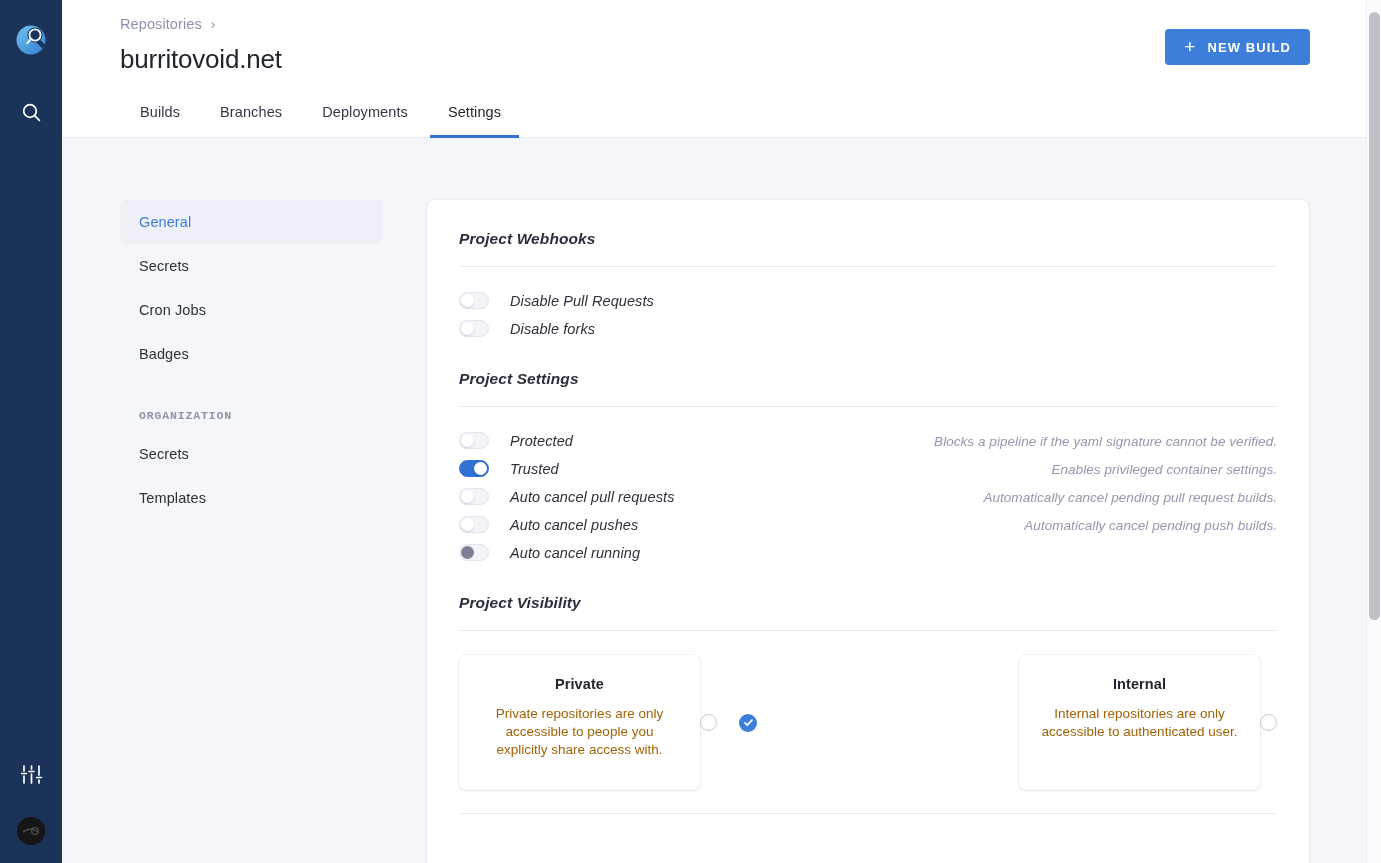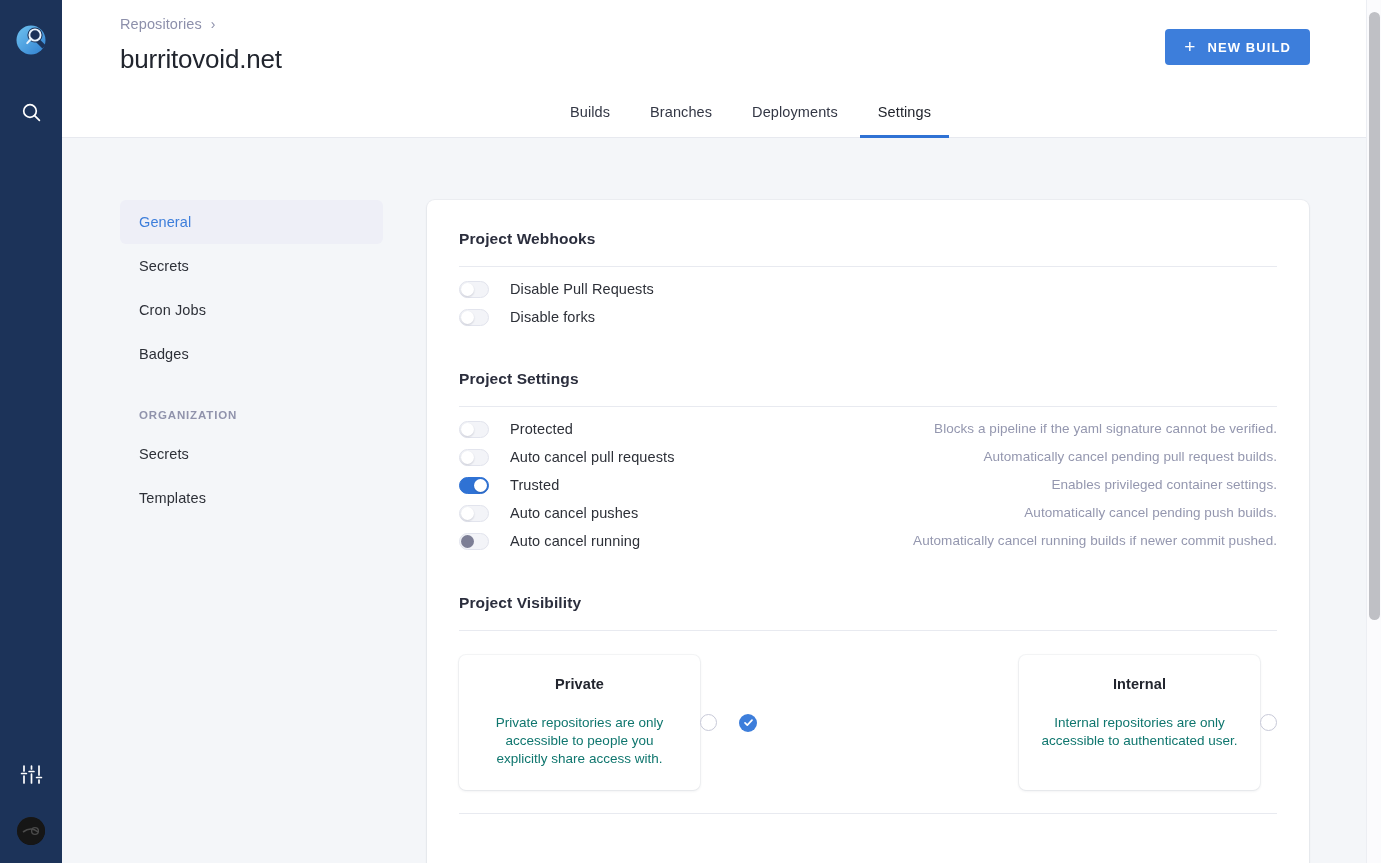--- a/index.html
+++ b/index.html
@@ -147,21 +147,20 @@
 
   
   .tabbar {
     background: #ffffff;
     height: 51px;
     padding-left: 58px;
     display: flex;
     align-items: stretch;
     border-bottom: 1px solid #e7e9ef;
     flex: 0 0 auto;
-    justify-content: center;
   }
   .tab {
     padding: 0 20px;
     display: flex;
     align-items: center;
     font-size: 14.5px;
     color: #333745;
     cursor: pointer;
     position: relative;
     letter-spacing: .1px;
@@ -209,54 +208,57 @@
   .sidemenu-gap { height: 22px; }
   .sidemenu-heading {
     height: 34px;
     display: flex;
     align-items: center;
     padding-left: 19px;
     font-size: 11.5px;
     font-weight: 700;
     letter-spacing: .85px;
     color: #9093ac;
+    font-family: Liberation Mono, monospace;
   }
 
   
   .card {
     width: 882px;
     min-width: 882px;
     background: #ffffff;
     border-radius: 8px;
     box-shadow: 0 1px 3px rgba(30,40,70,.08), 0 0 0 1px rgba(30,40,70,.03);
     padding: 30px 32px 0 32px;
     height: 1000px;
   }
 
   .section-title {
     font-size: 15.5px;
     font-weight: 700;
     color: #2b2e3d;
     letter-spacing: .1px;
+    font-style: italic;
   }
   .section-rule {
     height: 1px;
     background: #e8eaf0;
     margin-top: 18px;
   }
   .section { margin-bottom: 0; }
   .section + .section { margin-top: 33px; }
 
   
   .toggle-list { padding-top: 14px; }
   .toggle-row {
     display: flex;
-    align-items: flex-start;
+    align-items: flex-end;
     height: 28px;
     margin-bottom: 0;
+    font-style: italic;
   }
   .toggle-row + .toggle-row { margin-top: 0; }
   .toggle {
     width: 30px;
     height: 17px;
     border-radius: 9px;
     background: #f3f4f8;
     border: 1px solid #e2e4ed;
     position: relative;
     cursor: pointer;
@@ -312,24 +314,24 @@
     padding: 21px 22px 0 22px;
     text-align: center;
   }
   .vis-name {
     font-size: 14.5px;
     font-weight: 700;
     color: #22252e;
     letter-spacing: .1px;
   }
   .vis-text {
-    margin-top: 22px;
+    margin-top: 13px;
     font-size: 13.5px;
     line-height: 1.32;
-    color: #0f766e;
+    color: #a16207;
   }
   .vis-radio-wrap {
     height: 42px;
     display: flex;
     align-items: center;
     justify-content: center;
   }
   .radio {
     width: 17px;
     height: 17px;
@@ -528,49 +530,48 @@
 
             <div class="toggle-row">
               <div class="toggle">
                 <span class="knob"></span>
               </div>
               <span class="toggle-label">Protected</span>
               <span class="toggle-desc">Blocks a pipeline if the yaml signature cannot be verified.</span>
             </div>
 
             <div class="toggle-row">
-              <div class="toggle">
-                <span class="knob"></span>
-              </div>
-              <span class="toggle-label">Auto cancel pull requests</span>
-              <span class="toggle-desc">Automatically cancel pending pull request builds.</span>
-            </div>
-
-            <div class="toggle-row">
               <div class="toggle on">
                 <span class="knob"></span>
               </div>
               <span class="toggle-label">Trusted</span>
               <span class="toggle-desc">Enables privileged container settings.</span>
             </div>
 
             <div class="toggle-row">
               <div class="toggle">
                 <span class="knob"></span>
               </div>
+              <span class="toggle-label">Auto cancel pull requests</span>
+              <span class="toggle-desc">Automatically cancel pending pull request builds.</span>
+            </div>
+
+            <div class="toggle-row">
+              <div class="toggle">
+                <span class="knob"></span>
+              </div>
               <span class="toggle-label">Auto cancel pushes</span>
               <span class="toggle-desc">Automatically cancel pending push builds.</span>
             </div>
 
             <div class="toggle-row">
               <div class="toggle gray">
                 <span class="knob"></span>
               </div>
               <span class="toggle-label">Auto cancel running</span>
-              <span class="toggle-desc">Automatically cancel running builds if newer commit pushed.</span>
             </div>
 
           </div>
         </div>
 
         <div class="section">
           <div class="section-title">Project Visibility</div>
           <div class="section-rule"></div>
 
           <div class="vis-wrap">

